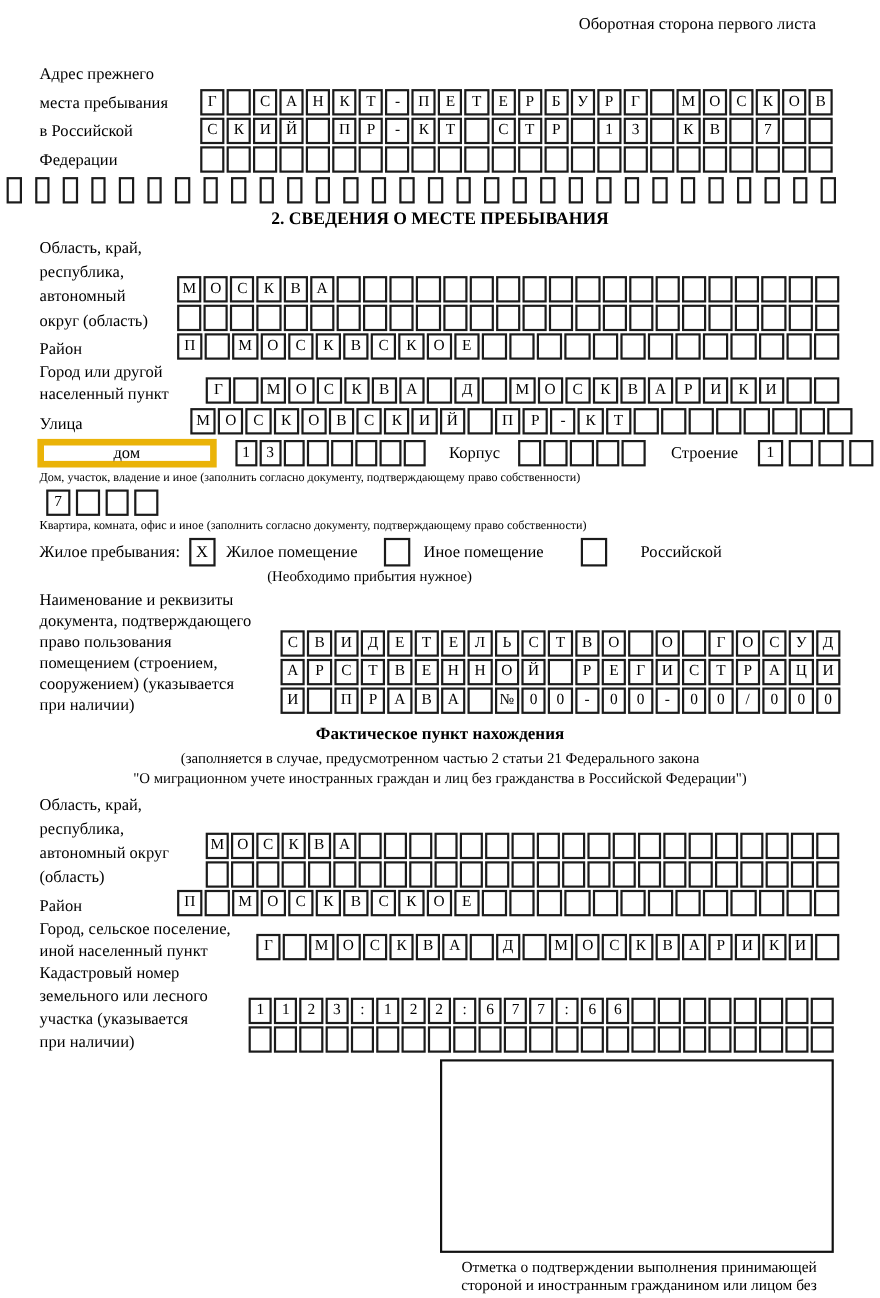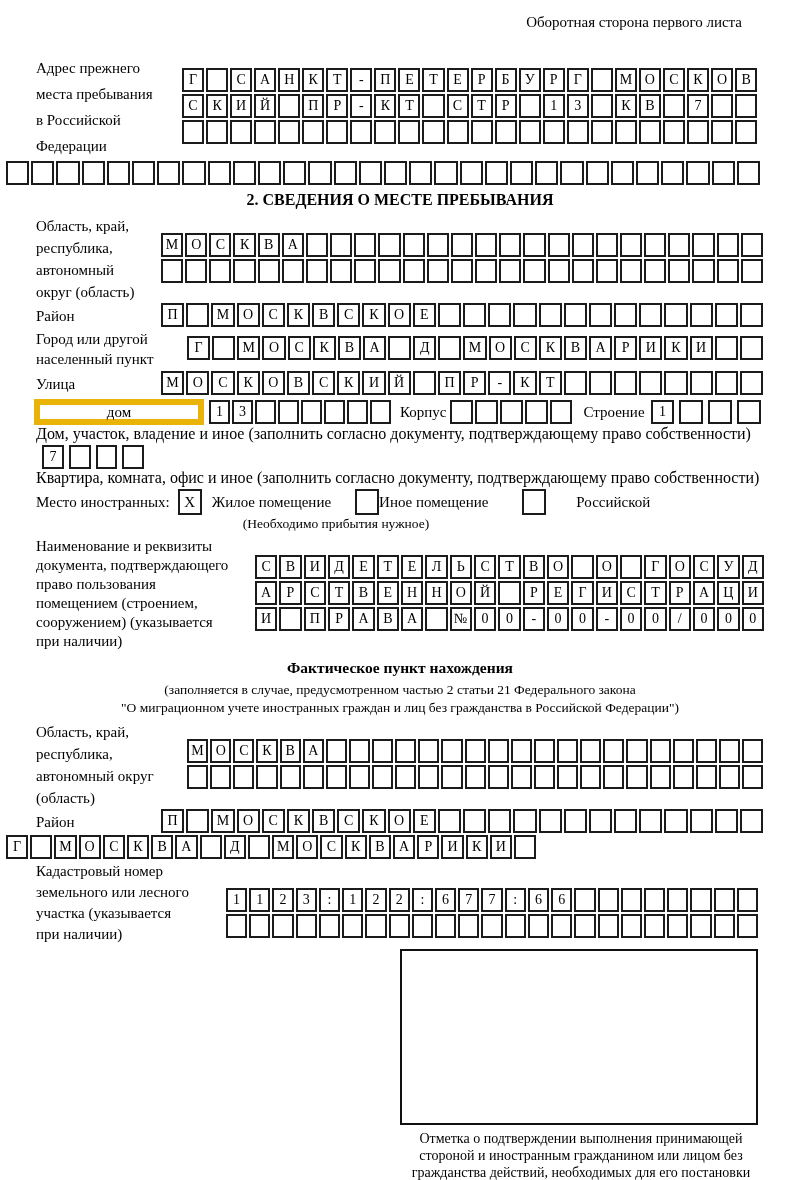--- a/index.html
+++ b/index.html
@@ -4,42 +4,42 @@
 <style>
   * { box-sizing: border-box; margin: 0; padding: 0; }
   html, body { background: #ffffff; }
   body {
     width: 800px; height: 1180px; margin: 0 auto;
     font-family: "Liberation Serif", "DejaVu Serif", serif;
     color: #000; font-size: 15px; overflow: hidden;
   }
   .page { padding: 14px 6px 0 6px; width: 800px; }
   .hdr { text-align: right; padding-right: 52px; font-size: 15px; margin-bottom: 24px; }
-  .frow { display: flex; align-items: center; }
+  .frow { display: flex; align-items: flex-end; }
   .lbl { font-size: 15px; line-height: 22px; }
   .cells { display: flex; gap: 2px; margin-bottom: 2px; }
   .cell {
     flex: 1; height: 24px; border: 2px solid #1b1b1b; background: #fff;
     display: flex; align-items: center; justify-content: center;
     font-size: 14px; font-family: "Liberation Serif", "DejaVu Serif", serif;
   }
   .g5 { gap: 5px; }
   .wbox {
     border: 6px solid #eab308; height: 26px;
     display: flex; align-items: center; justify-content: center; font-size: 15px;
   }
   .ckbox {
     width: 24px; height: 26px; border: 2px solid #1b1b1b; flex: none;
     display: inline-flex; align-items: center; justify-content: center; font-size: 15px;
   }
   .note { font-size: 13.5px; text-align: center; line-height: 18px; }
-  .note-left { font-size: 16px; text-align: left; padding-left: 30px; line-height: 18px; margin-bottom: 2px; }
+  .note-left { font-size: 11px; text-align: left; padding-left: 30px; line-height: 18px; margin-bottom: 2px; }
   .title { font-weight: bold; text-align: center; font-size: 16px; margin: 6px 0 6px 0; }
   .subtitle { font-weight: bold; text-align: center; font-size: 15.5px; margin: 8px 0 4px 0; }
-  .mt2 { margin-top: 2px; }
+  .mt2 { margin-top: 2px; gap: 12px; }
   .stamp-box { margin-left: 394px; width: 358px; height: 176px; border: 2px solid #111; margin-top: 4px; }
   .stamp-note { margin-left: 382px; width: 386px; font-size: 14px; line-height: 17px; text-align: center; margin-top: 5px; }
 </style>
 </head>
 <body>
 
 <div class="page">
 
   <div class="hdr">Оборотная сторона первого листа</div>
 
@@ -344,25 +344,25 @@
     <div class="cells g5" style="width:102px; margin:0 0 0 8px">
         <span class="cell">7</span>
         <span class="cell"></span>
         <span class="cell"></span>
         <span class="cell"></span>
       </div>
   </div>
   <div class="note-left">Квартира, комната, офис и иное (заполнить согласно документу, подтверждающему право собственности)</div>
 
   <div class="frow" style="padding-left:30px; align-items:center; margin-top:2px">
-    <span>Место иностранных:</span>
+    <span>Жилое пребывания:</span>
     <span class="ckbox" style="margin-left:8px">X</span>
     <span style="margin-left:10px">Жилое помещение</span>
     <span class="ckbox" style="margin-left:24px"></span>
-    <span style="">Иное помещение</span>
+    <span style="margin-left:12px">Иное помещение</span>
     <span class="ckbox" style="margin-left:34px"></span>
     <span style="margin-left:30px">Российской</span>
   </div>
   <div class="note" style="width:660px">(Необходимо прибытия нужное)</div>
 
   <div class="frow" style="margin-top:4px">
     <div class="lbl" style="width:249px; padding-left:30px; line-height:19px">Наименование и реквизиты<br>документа, подтверждающего<br>право пользования<br>помещением (строением,<br>сооружением) (указывается<br>при наличии)</div>
     <div style="width:509px">
       <div class="cells">
           <span class="cell">С</span>
@@ -524,20 +524,21 @@
         <span class="cell"></span>
         <span class="cell"></span>
         <span class="cell"></span>
         <span class="cell"></span>
         <span class="cell"></span>
         <span class="cell"></span>
       </div>
   </div>
 
   <div class="frow">
+    <div class="lbl" style="width:227px; padding-left:30px; line-height:20px">Город, сельское поселение,<br>иной населенный пункт</div>
     <div class="cells" style="width:530px">
         <span class="cell">Г</span>
         <span class="cell"></span>
         <span class="cell">М</span>
         <span class="cell">О</span>
         <span class="cell">С</span>
         <span class="cell">К</span>
         <span class="cell">В</span>
         <span class="cell">А</span>
         <span class="cell"></span>

